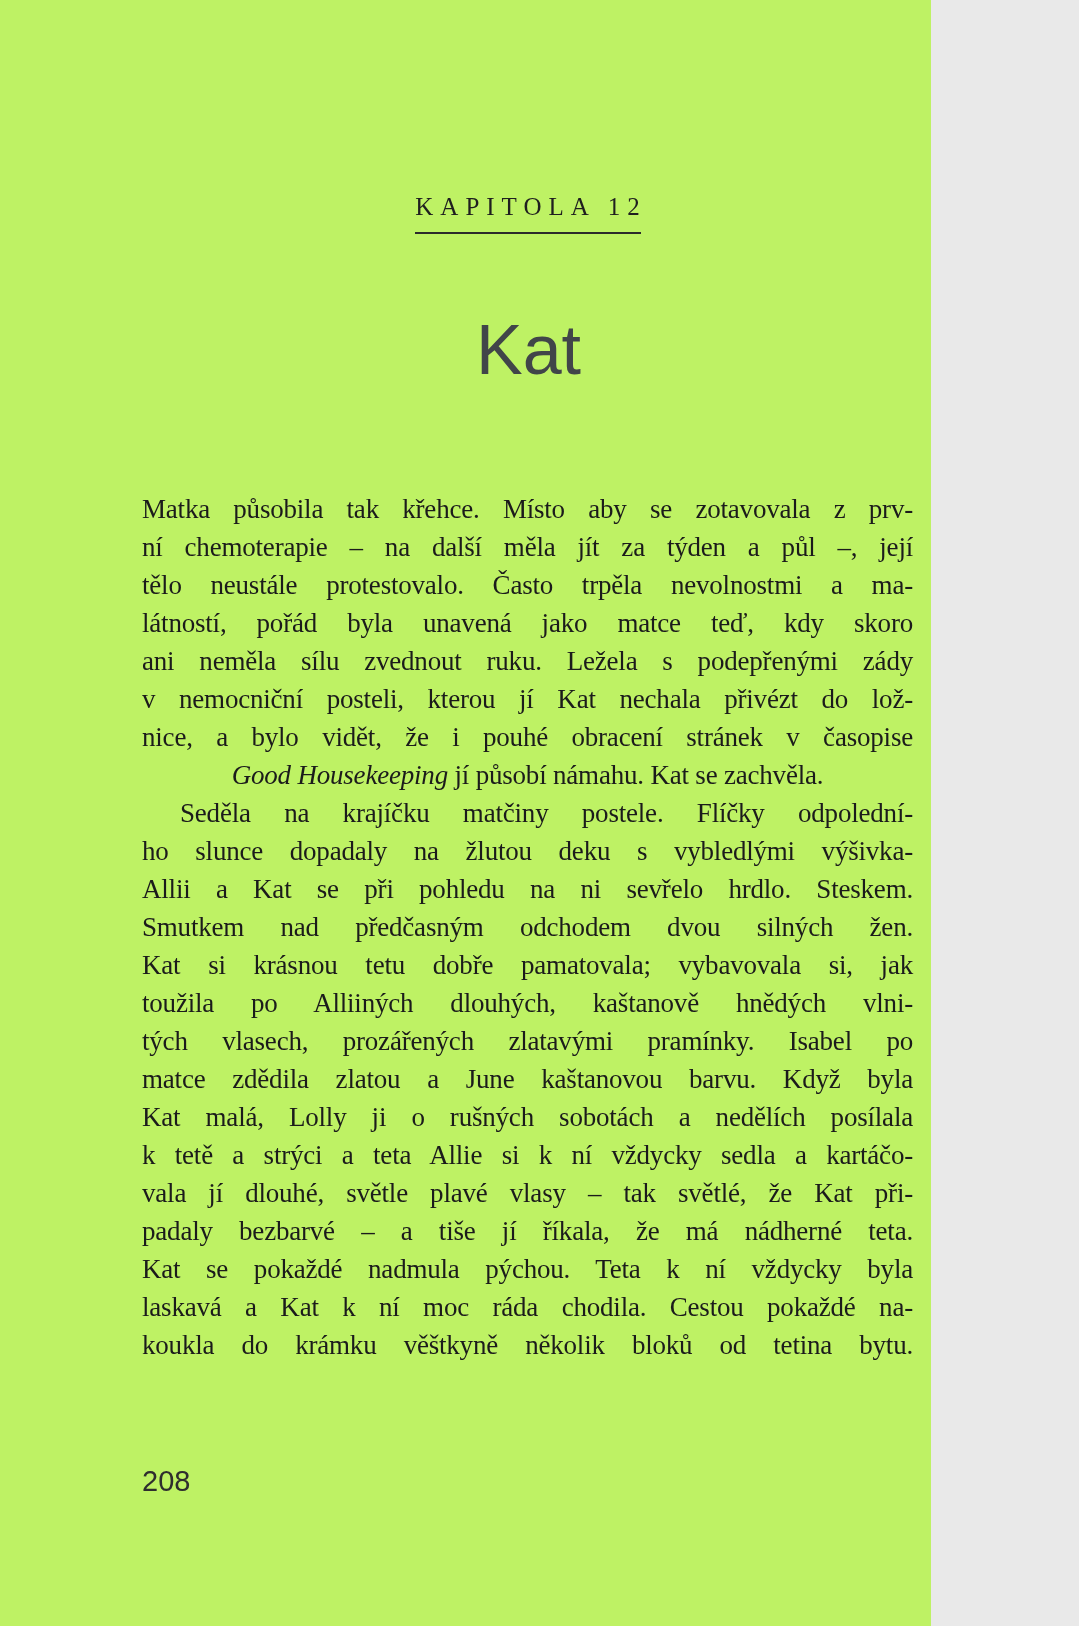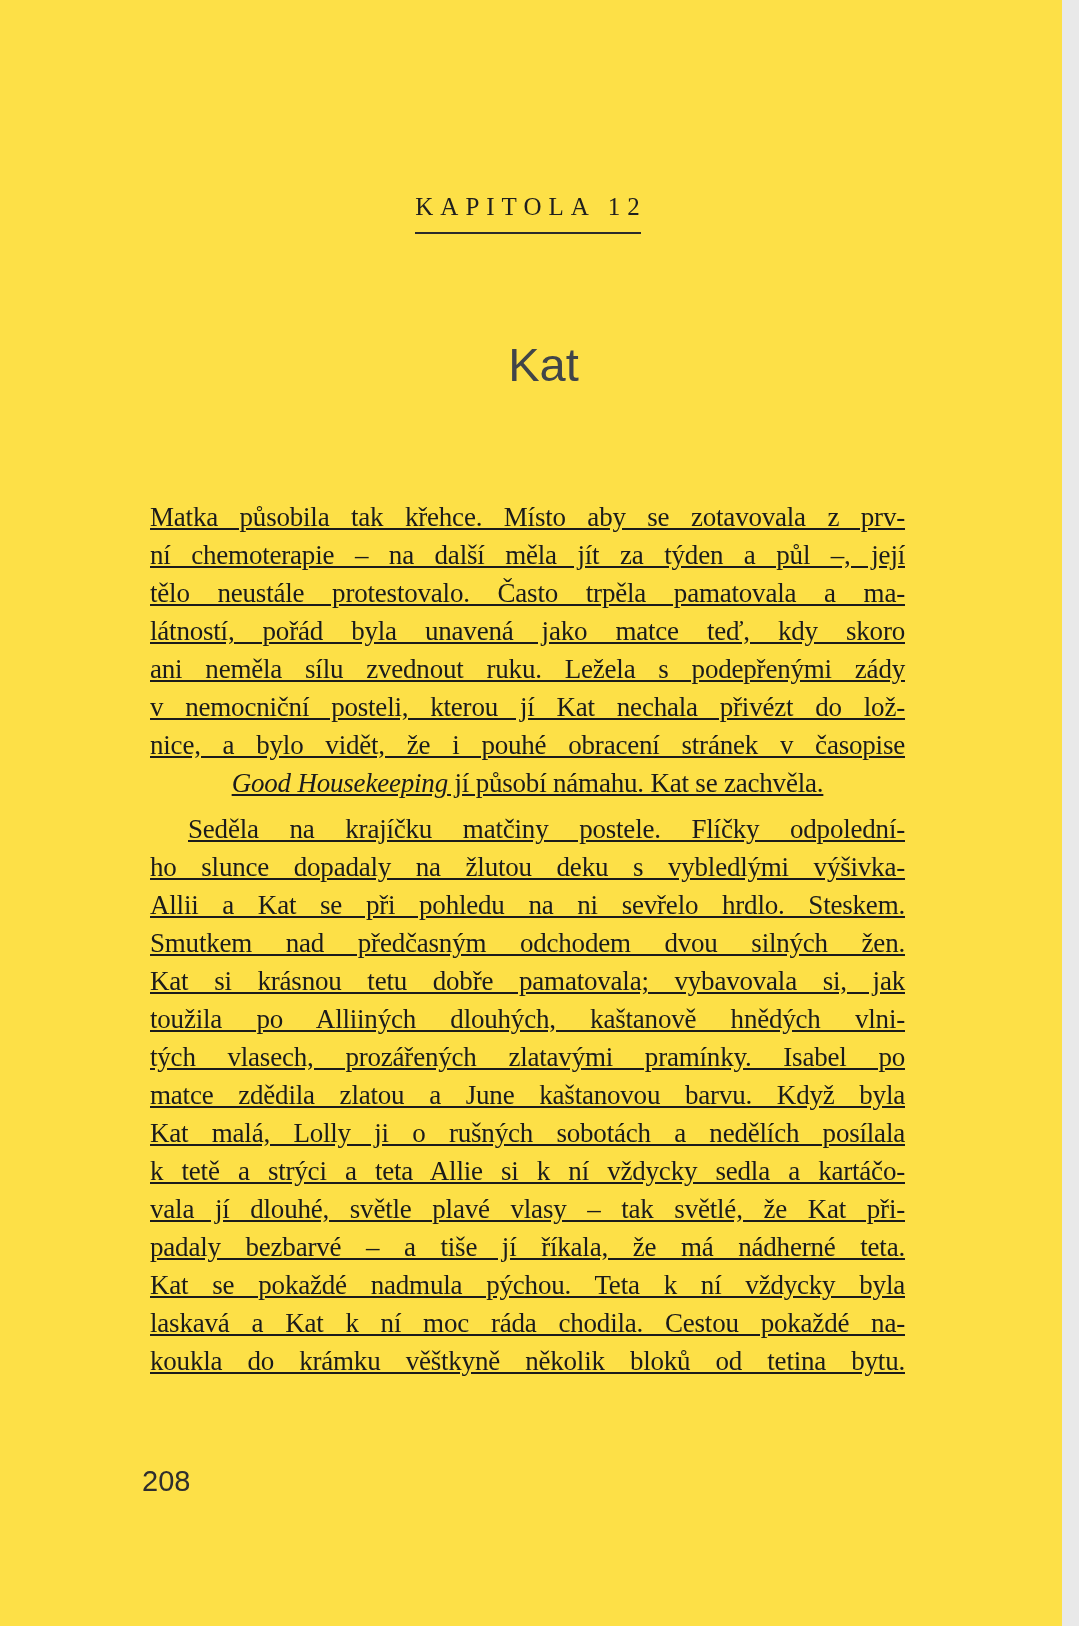--- a/index.html
+++ b/index.html
@@ -2,23 +2,23 @@
 <html><head>
 <meta charset="utf-8">
 <style>
   html, body {
     margin: 0;
     padding: 0;
     background: #e9e9e9;
   }
   .page {
     position: relative;
-    width: 1062px;
+    width: 931px;
     height: 1626px;
-    background: #fde047;
+    background: #bef264;
     overflow: hidden;
     font-family: "Liberation Serif", serif;
   }
   .text-column {
     position: absolute;
     left: 142px;
     width: 771px;
     top: 0;
     height: 100%;
   }
@@ -42,39 +42,39 @@
     width: 226px;
     height: 2px;
     background: #2b2b2b;
     margin: 11px auto 0 auto;
   }
   .chapter-title {
     position: absolute;
     top: 314px;
     left: 0;
     width: 100%;
-    margin: 16px;
+    margin: 1px;
     text-align: center;
     font-family: "Liberation Sans", sans-serif;
     font-weight: 400;
-    font-size: 47px;
+    font-size: 70px;
     line-height: 70px;
     color: #414549;
   }
   .body-text {
     position: absolute;
     top: 490px;
     left: 0;
     width: 771px;
     font-size: 27px;
     line-height: 38px;
     letter-spacing: -0.2px;
     color: #1b1b1b;
   }
-  .paragraph { margin: 8px; text-decoration: underline; }
+  .paragraph { margin: 0; }
   .line {
     white-space: nowrap;
     text-align: center;
   }
   .line.just {
     text-align: justify;
     text-align-last: justify;
   }
   .line.indent { text-indent: 38px; }
   .line em {
@@ -103,21 +103,21 @@
       <div class="chapter-label">KAPITOLA 12</div>
       <div class="chapter-rule"></div>
     </header>
 
     <h1 class="chapter-title">Kat</h1>
 
     <main class="body-text">
         <div class="paragraph">
           <div class="line just"><span>Matka působila tak křehce. Místo aby se zotavovala z prv-</span></div>
           <div class="line just"><span>ní chemoterapie – na další měla jít za týden a půl –, její</span></div>
-          <div class="line just"><span>tělo neustále protestovalo. Často trpěla pamatovala a ma-</span></div>
+          <div class="line just"><span>tělo neustále protestovalo. Často trpěla nevolnostmi a ma-</span></div>
           <div class="line just"><span>látností, pořád byla unavená jako matce teď, kdy skoro</span></div>
           <div class="line just"><span>ani neměla sílu zvednout ruku. Ležela s podepřenými zády</span></div>
           <div class="line just"><span>v nemocniční posteli, kterou jí Kat nechala přivézt do lož-</span></div>
           <div class="line just"><span>nice, a bylo vidět, že i pouhé obracení stránek v časopise</span></div>
           <div class="line"><em>Good Housekeeping</em><span> jí působí námahu. Kat se zachvěla.</span></div>
         </div>
         <div class="paragraph">
           <div class="line just indent"><span>Seděla na krajíčku matčiny postele. Flíčky odpolední-</span></div>
           <div class="line just"><span>ho slunce dopadaly na žlutou deku s vybledlými výšivka-</span></div>
           <div class="line just"><span>Allii a Kat se při pohledu na ni sevřelo hrdlo. Steskem.</span></div>

